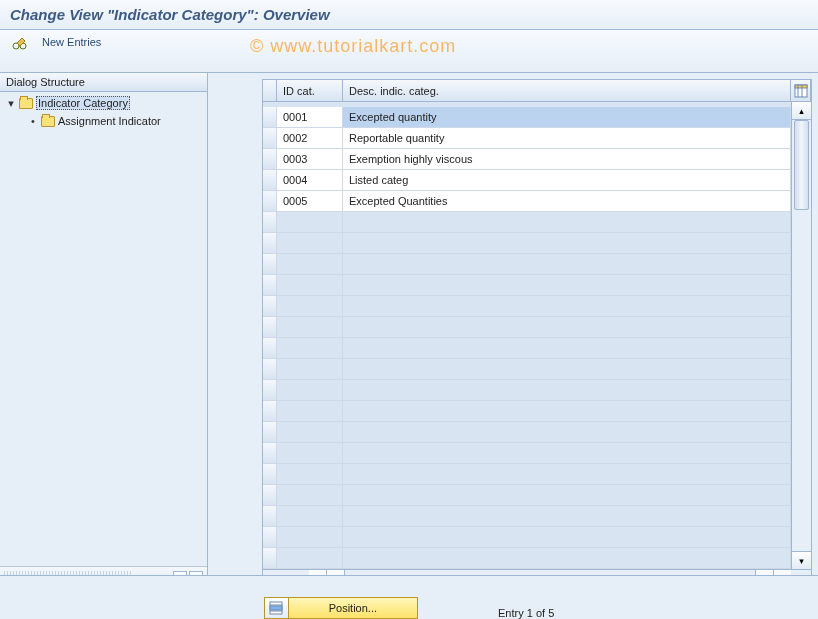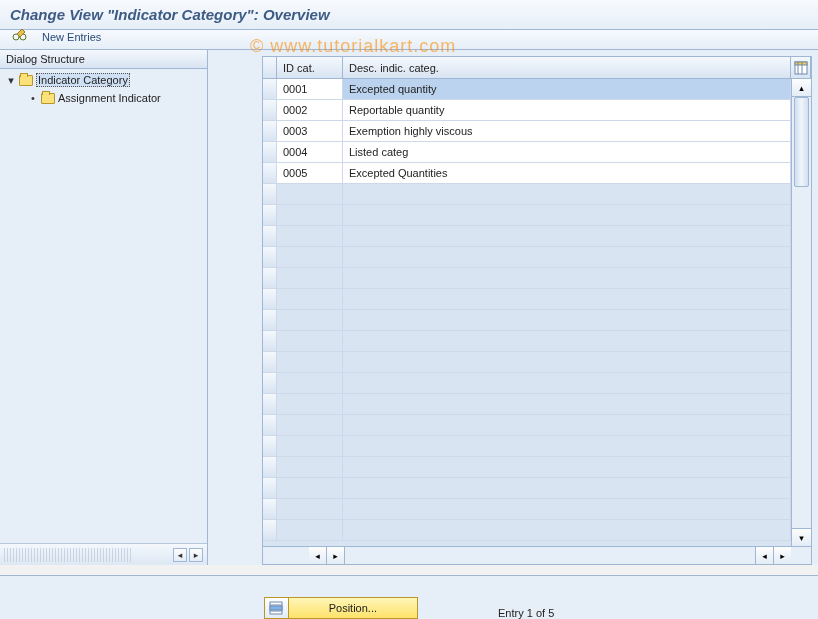--- a/index.html
+++ b/index.html
@@ -20,23 +20,23 @@
     font-weight: bold;
     font-style: italic;
     color: #3d5b84;
     font-family: "Segoe UI", Arial, sans-serif;
   }
   .toolbar {
     background: linear-gradient(#f7fafe, #e6eef7);
     border-bottom: 1px solid #9fb7d4;
     padding: 4px 8px;
     display: flex;
-    align-items: flex-end;
+    align-items: flex-start;
     gap: 6px;
-    height: 20px;
+    height: 43px;
   }
   .toolbar .tb-btn {
     display: inline-flex; align-items: center; gap: 4px;
     color: #2a4a7a;
     padding: 2px 4px;
   }
   .main-region {
     display: flex;
     height: calc(100% - 60px - 44px);
     background: #e6eef7;
@@ -135,21 +135,21 @@
     display:flex;align-items:center;
   }
   .th.rowsel { width: 14px; background: linear-gradient(#f4f8fc,#d8e4f2); padding:0; }
   .th.col-id { width: 66px; }
   .th.col-desc { flex: 1; }
   .th.col-conf { width: 20px; padding:0; display:flex;align-items:center;justify-content:center;}
   .tbody-wrap {
     flex:1; overflow:hidden; position:relative;
     display:flex;
   }
-  .tbody-rows { flex:1; display:flex; flex-direction:column; }
+  .tbody-rows { flex:1; display:flex; flex-direction:column;justify-content:flex-end; }
   .tr {
     display:flex; height: 21px;
     border-bottom: 1px solid #cdd8e8;
   }
   .td {
     border-right: 1px solid #cdd8e8;
     padding: 3px 6px;
     font-size: 11px;
     display:flex;align-items:center;
     overflow:hidden;

